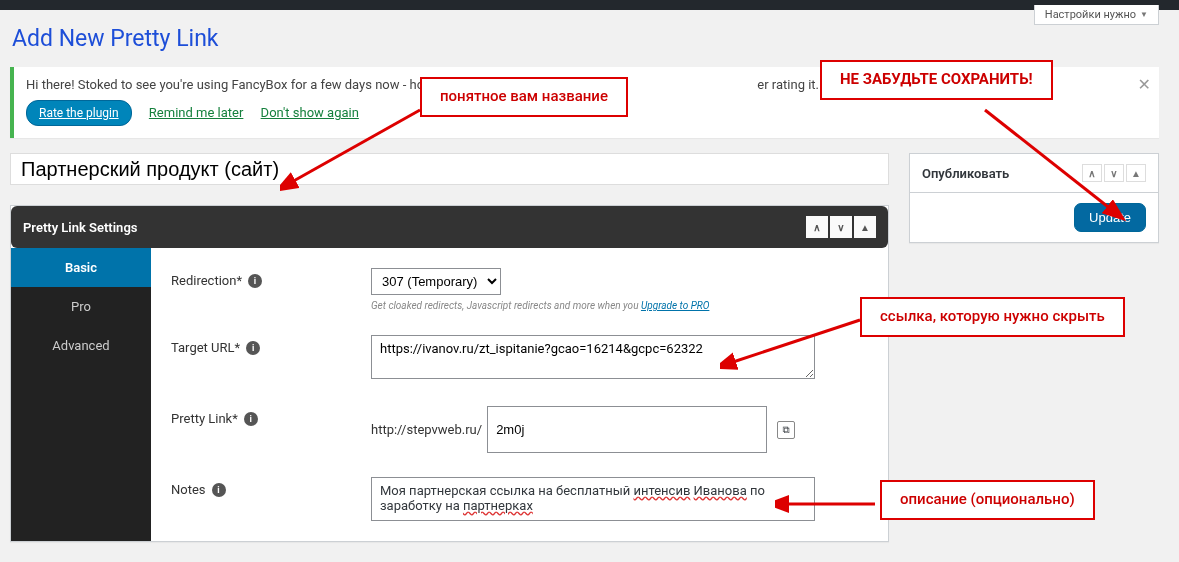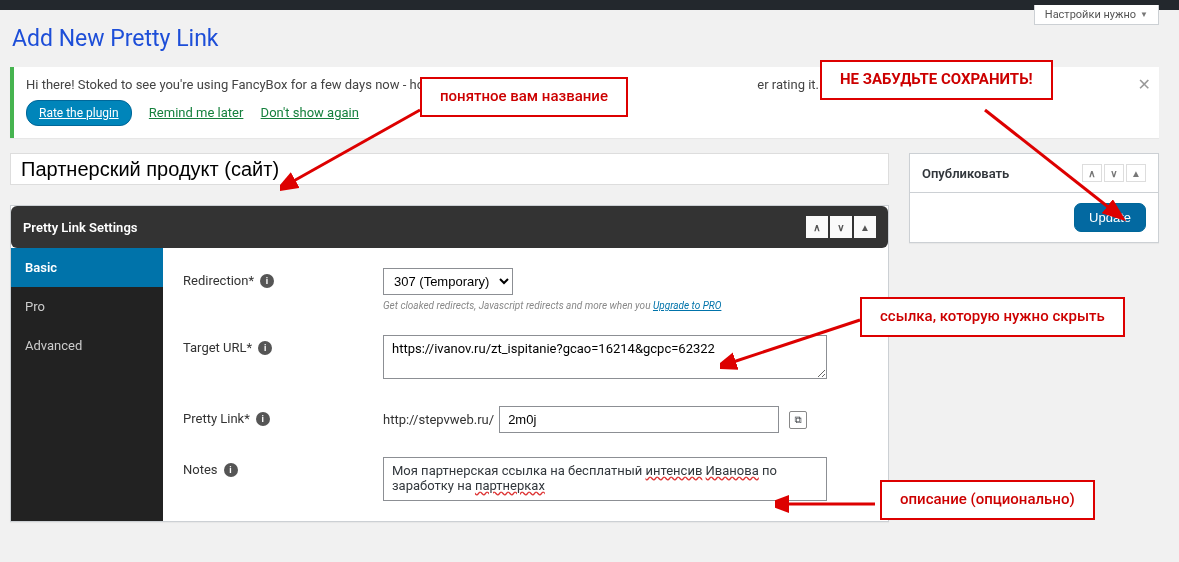--- a/index.html
+++ b/index.html
@@ -16,35 +16,35 @@
 .notice-link { color: #15803d; text-decoration: underline; margin-left: 14px; font-size: 13px; cursor: pointer; }
 .main-layout { display: flex; gap: 20px; align-items: flex-start; }
 .left-col { flex: 1; }
 .right-col { width: 250px; }
 .title-input { width: 100%; padding: 6px 10px; font-size: 20px; border: 1px solid #ddd; background: #fff; height: 32px; }
 .postbox { background: #fff; border: 1px solid #ccd0d4; box-shadow: 0 1px 1px rgba(0,0,0,.04); margin-top: 20px; }
 .postbox-header { background: #333; color: #fff; padding: 10px 12px; font-size: 13px; font-weight: 600; display: flex; align-items: center; justify-content: space-between; border-radius: 6px; }
 .postbox-header .controls { display: flex; gap: 2px; }
 .postbox-header .ctrl { width: 22px; height: 22px; background: #fafafa; display: flex; align-items: center; justify-content: center; color: #555; font-size: 10px; cursor: pointer; }
 .tabs-layout { display: flex; }
-.tab-nav { width: 152px; background: #222; }
+.tab-nav { width: 140px; background: #222; text-align: center; }
 .tab-nav .tab { padding: 12px 14px; color: #ccc; font-size: 13px; cursor: pointer; }
 .tab-nav .tab.active { background: #0073aa; color: #fff; font-weight: 600; }
 .tab-content { flex: 1; padding: 8px 0; }
 .field-row { display: flex; padding: 12px 20px; align-items: flex-start; }
 .field-label { width: 200px; padding-top: 5px; font-size: 13px; color: #333; display: flex; align-items: center; gap: 6px; }
 .field-body { flex: 1; }
 .info-icon { display:inline-flex; width: 14px; height: 14px; border-radius: 50%; background: #555; color: #fff; font-size: 9px; align-items: center; justify-content: center; font-weight: bold; font-style: normal; }
 select { padding: 4px 6px; font-size: 13px; border: 1px solid #8c8f94; background: #fff; min-width: 130px; }
 .helper-text { font-size: 10px; color: #888; margin-top: 5px; font-style: italic; }
 .helper-text a { color: #0073aa; text-decoration: underline; }
 .textarea-input { width: 444px; min-height: 44px; padding: 5px 8px; font-size: 13px; border: 1px solid #8c8f94; background: #fff; resize: vertical; font-family: inherit; }
 .url-row { display: flex; align-items: center; gap: 5px; }
 .url-prefix { font-size: 13px; color: #333; }
-.slug-input { width: 280px; padding: 5px 8px; font-size: 13px; border: 1px solid #8c8f94; }
+.slug-input { width: 280px; padding: 15px 8px; font-size: 13px; border: 1px solid #8c8f94; }
 .copy-icon { width: 18px; height: 18px; border: 1px solid #888; border-radius: 2px; cursor: pointer; display: flex; align-items: center; justify-content: center; font-size: 10px; margin-left: 5px; }
 .publish-box { background: #fff; border: 1px solid #ccd0d4; box-shadow: 0 1px 1px rgba(0,0,0,.04); }
 .publish-header { border-bottom: 1px solid #ccd0d4; padding: 10px 12px; font-size: 13px; font-weight: 600; display: flex; justify-content: space-between; align-items: center; }
 .publish-header .controls { display: flex; gap: 2px; }
 .publish-header .ctrl { width: 20px; height: 18px; display: flex; align-items: center; justify-content: center; color: #777; font-size: 10px; cursor: pointer; border: 1px solid #ddd; }
 .publish-body { padding: 10px 12px; display: flex; justify-content: flex-end; }
 .update-btn { background: #0369a1; color: #fff; border: 1px solid #006799; padding: 6px 14px; font-size: 13px; cursor: pointer; border-radius: 7px; }
 .annotation { position: absolute; background: #fff; border: 2px solid #d00; padding: 8px 18px; font-size: 15px; color: #c00; text-align: center; font-weight: 500; z-index: 50; line-height: 1.3; }
 .arrow { position: absolute; z-index: 49; }
 .underline-red { text-decoration: underline; text-decoration-color: #d33; text-decoration-style: wavy; }

